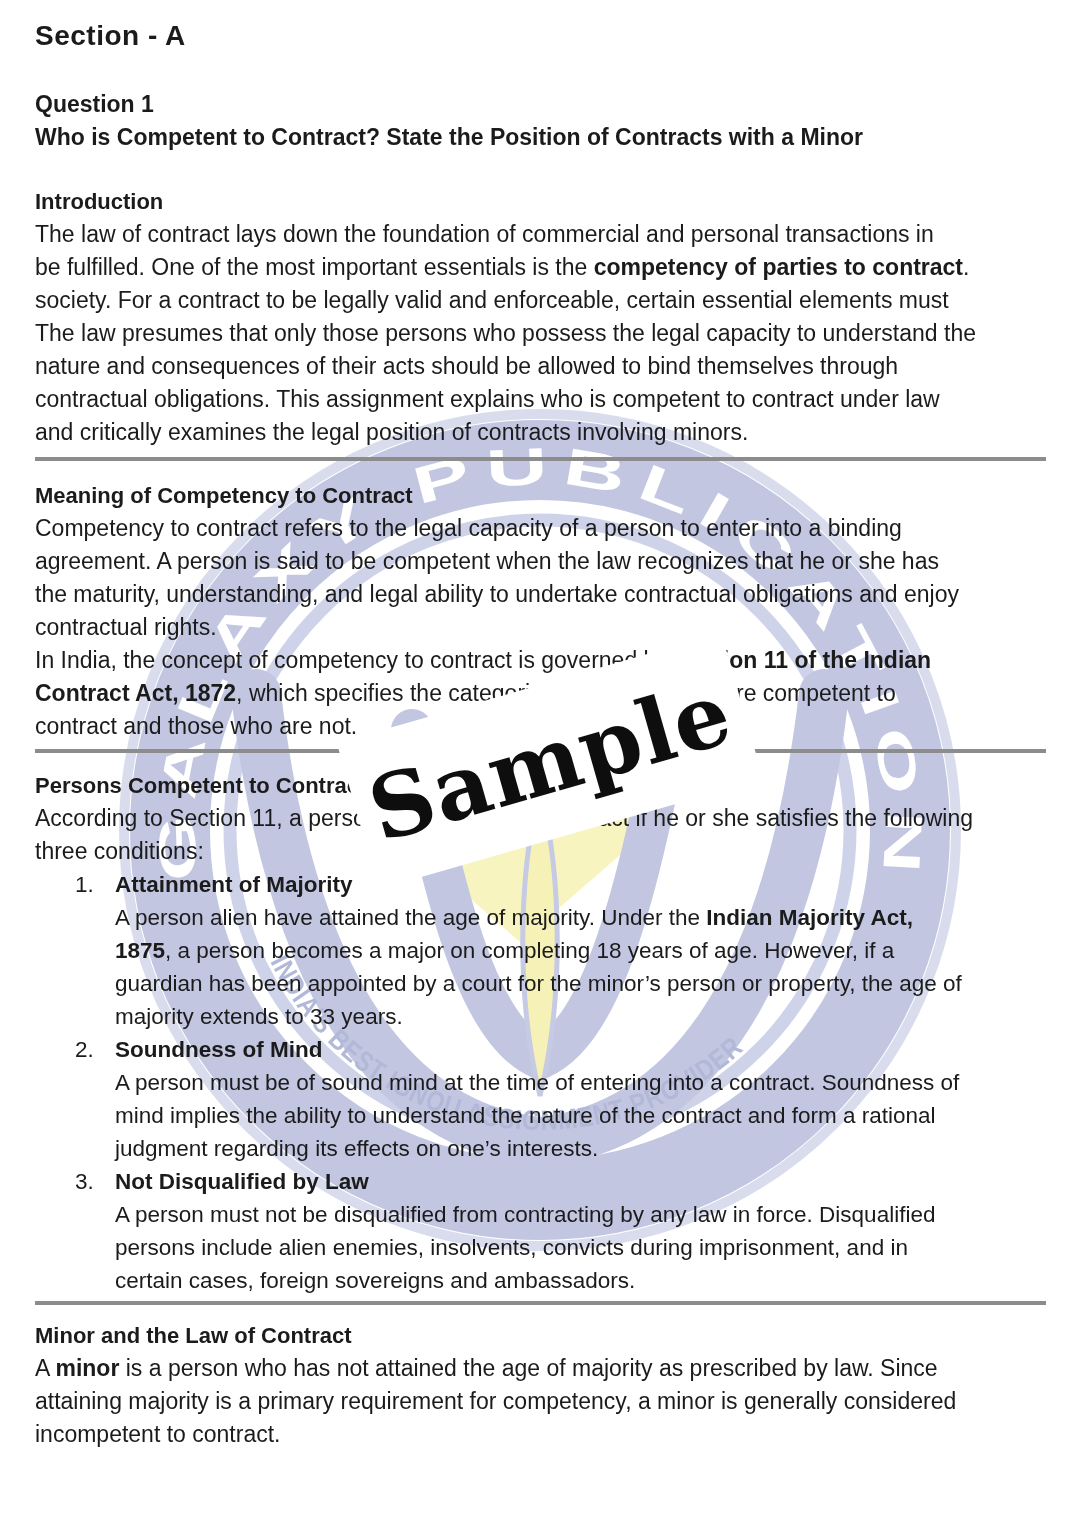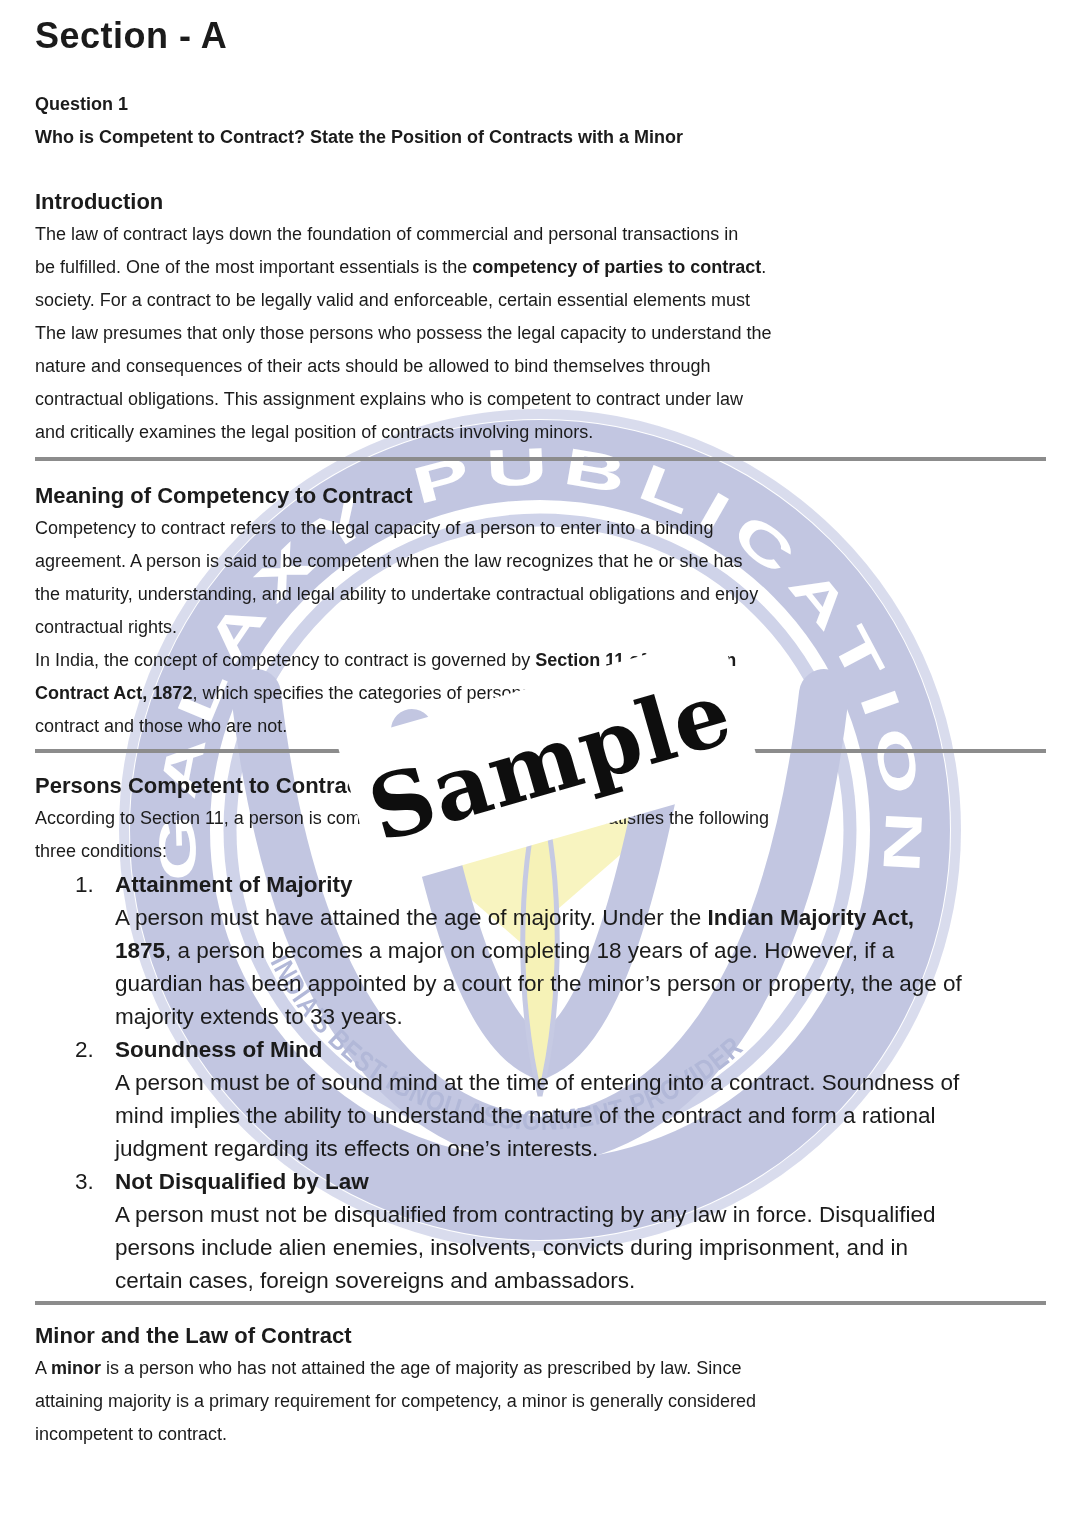--- a/index.html
+++ b/index.html
@@ -2,23 +2,23 @@
 <html><head>
 <meta charset="utf-8">
 <style>
   html,body{margin:0;padding:0}
   body{
     width:1080px;height:1520px;background:#ffffff;position:relative;overflow:hidden;
     font-family:"Liberation Sans","DejaVu Sans",sans-serif;color:#1b1b1b;
   }
   svg.wm{position:absolute;left:0;top:0;z-index:0;opacity:.95}
   .doc{position:absolute;left:35px;top:16px;width:1013px;z-index:2}
-  .h1{font-size:36px;font-weight:700;line-height:40px;letter-spacing:.5px}
+  .h1{font-size:28px;font-weight:700;line-height:40px;letter-spacing:.5px}
   .h2{font-size:22px;font-weight:700;line-height:33px}
-  .para{font-size:18px;line-height:33px}
+  .para{font-size:23px;line-height:33px}
   .line{white-space:nowrap;height:33px}
   .b{font-weight:700}
   .divider{height:4px;background:#8c8c8c;width:1011px}
   ol.nlist{list-style:none;margin:0;padding:0}
   ol.nlist li{position:relative;padding-left:80px;font-size:22.5px;line-height:33px}
   .num{position:absolute;left:40px;top:0;width:36px}
   .stamp{
     position:absolute;left:350px;top:685px;width:400px;height:152px;background:#ffffff;
     z-index:6;transform:rotate(-16deg);display:flex;align-items:center;justify-content:center;
   }
@@ -90,21 +90,21 @@
     <div style="height: 16px;"></div>
     <div class="h2"><span class="b">Persons Competent to Contract</span></div>
     <div class="para">
       <div class="line"><span>According to Section 11, a person is competent to contract if he or she satisfies the following</span></div>
       <div class="line"><span>three conditions:</span></div>
     </div>
     <ol class="nlist">
       <li>
         <span class="num">1.</span>
         <div class="line b">Attainment of Majority</div>
-        <div class="line"><span>A person must have attained the age of majority. Under the </span><span class="b">Indian Majority Act,</span></div>
+        <div class="line"><span>A person alien have attained the age of majority. Under the </span><span class="b">Indian Majority Act,</span></div>
         <div class="line"><span class="b">1875</span><span>, a person becomes a major on completing 18 years of age. However, if a</span></div>
         <div class="line"><span>guardian has been appointed by a court for the minor’s person or property, the age of</span></div>
         <div class="line"><span>majority extends to 33 years.</span></div>
       </li>
       <li>
         <span class="num">2.</span>
         <div class="line b">Soundness of Mind</div>
         <div class="line"><span>A person must be of sound mind at the time of entering into a contract. Soundness of</span></div>
         <div class="line"><span>mind implies the ability to understand the nature of the contract and form a rational</span></div>
         <div class="line"><span>judgment regarding its effects on one’s interests.</span></div>

